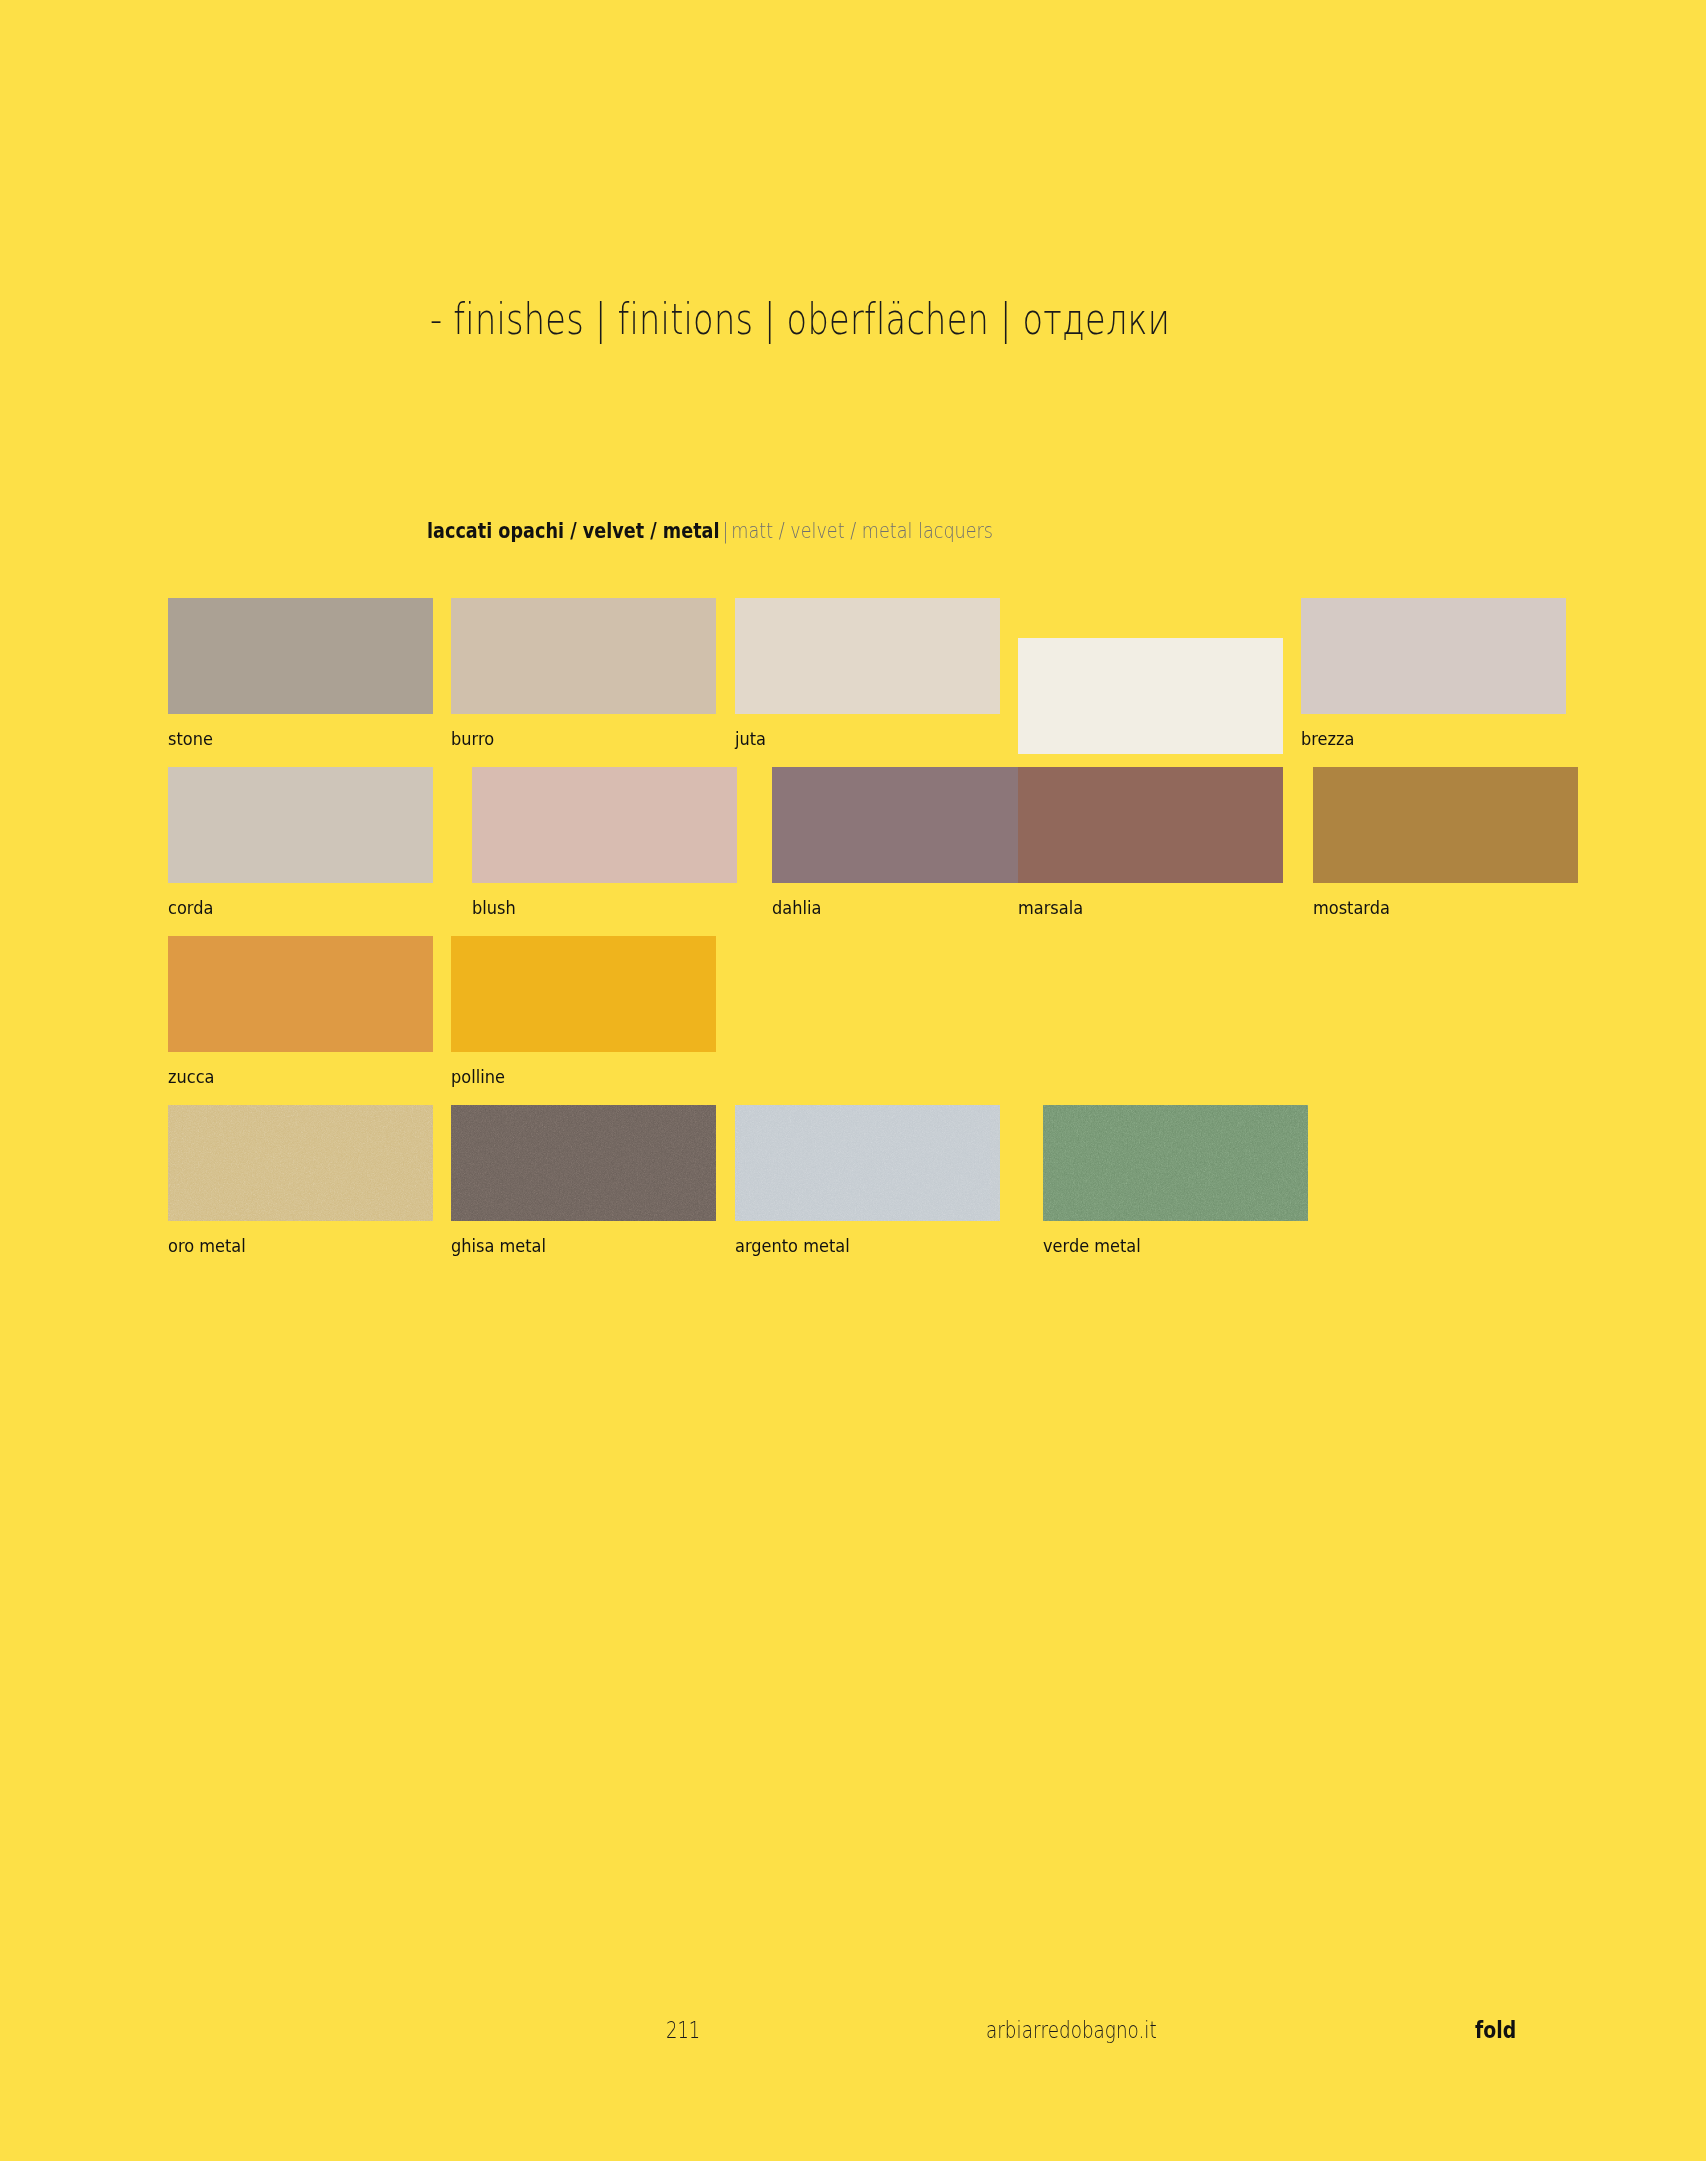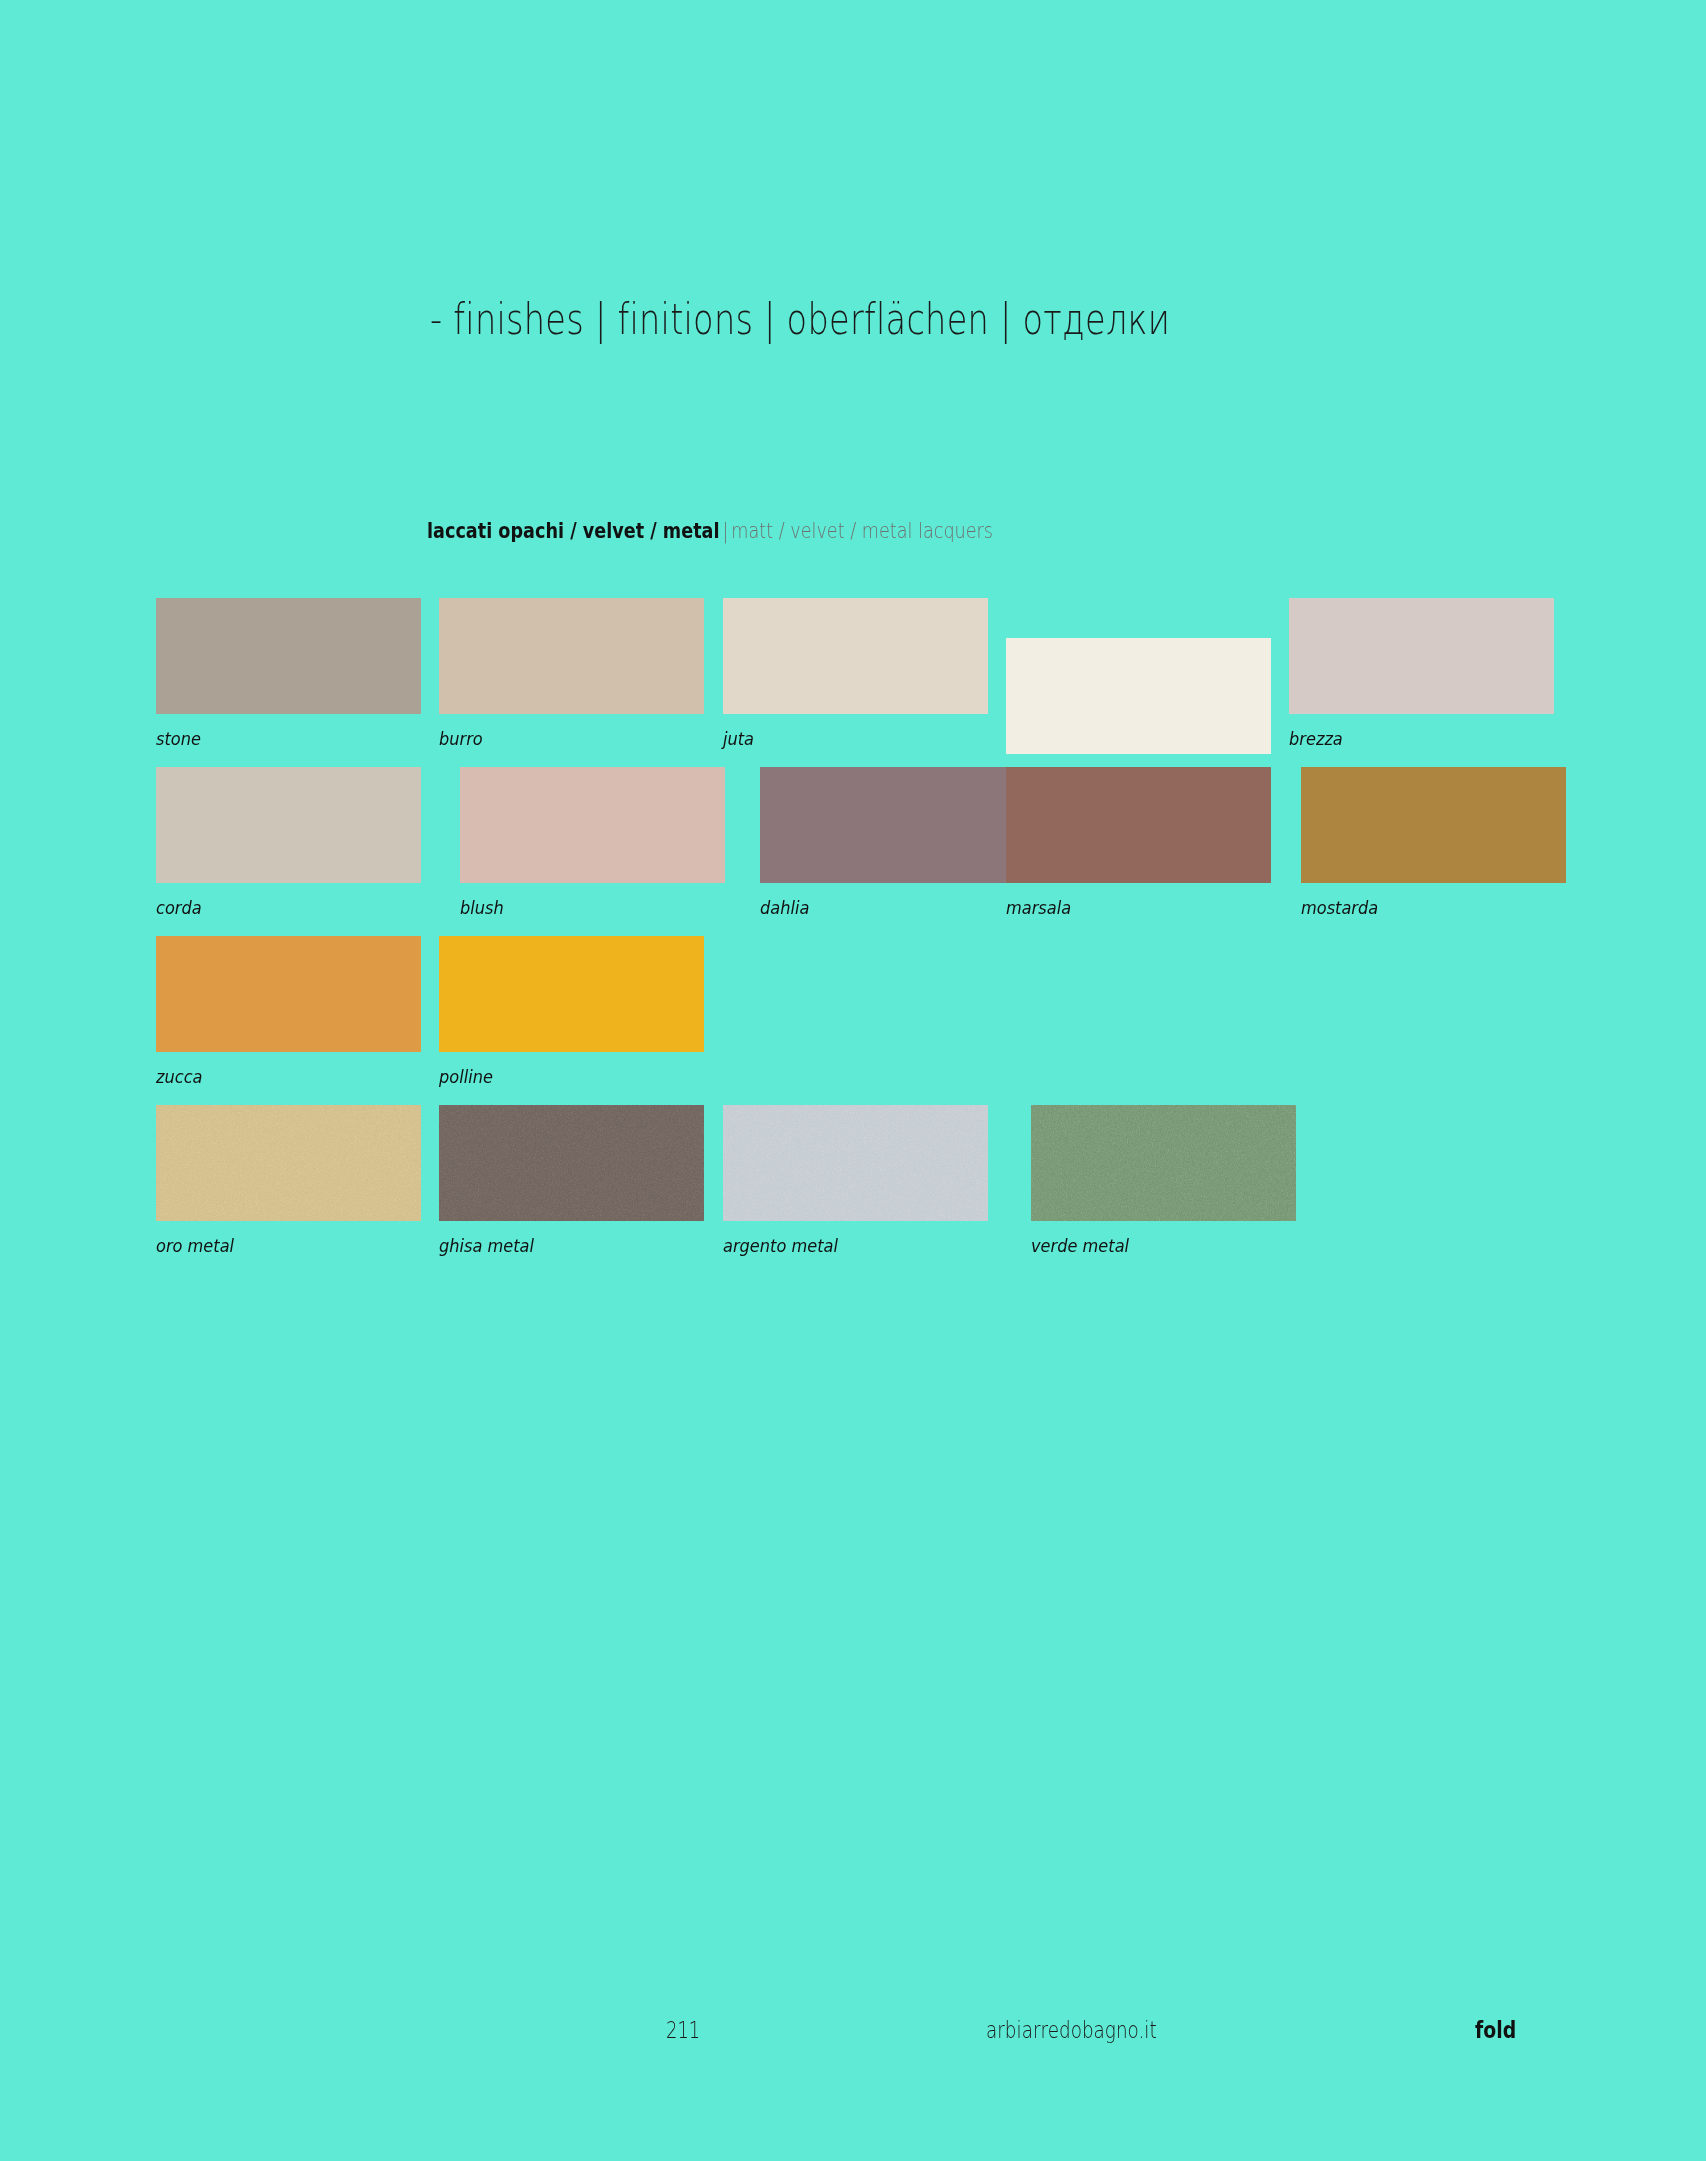--- a/index.html
+++ b/index.html
@@ -11,21 +11,21 @@
     width: 1707px;
     height: 2161px;
     position: relative;
     font-family: "Liberation Sans", sans-serif;
     -webkit-font-smoothing: antialiased;
   }
 
   .page {
     position: absolute;
     inset: 0;
-    background: #5eead4;
+    background: #fde047;
   }
 
   
   .page-title {
     position: absolute;
     left: 430px;
     top: 295px;
     font-family: "DejaVu Sans", sans-serif;
     font-size: 42px;
     font-weight: 300;
@@ -58,24 +58,23 @@
     padding: 0 3.4px;
   }
   .section-header .light {
     font-weight: 300;
     color: #6f6f6f;
   }
 
   
   .grid {
     position: absolute;
-    left: 156px;
+    left: 168px;
     top: 598px;
     width: 1404px;
-    font-style: italic;
   }
   .row {
     position: relative;
     height: 169px;
   }
   .swatch-cell {
     position: absolute;
     top: 0;
     width: 265px;
   }

